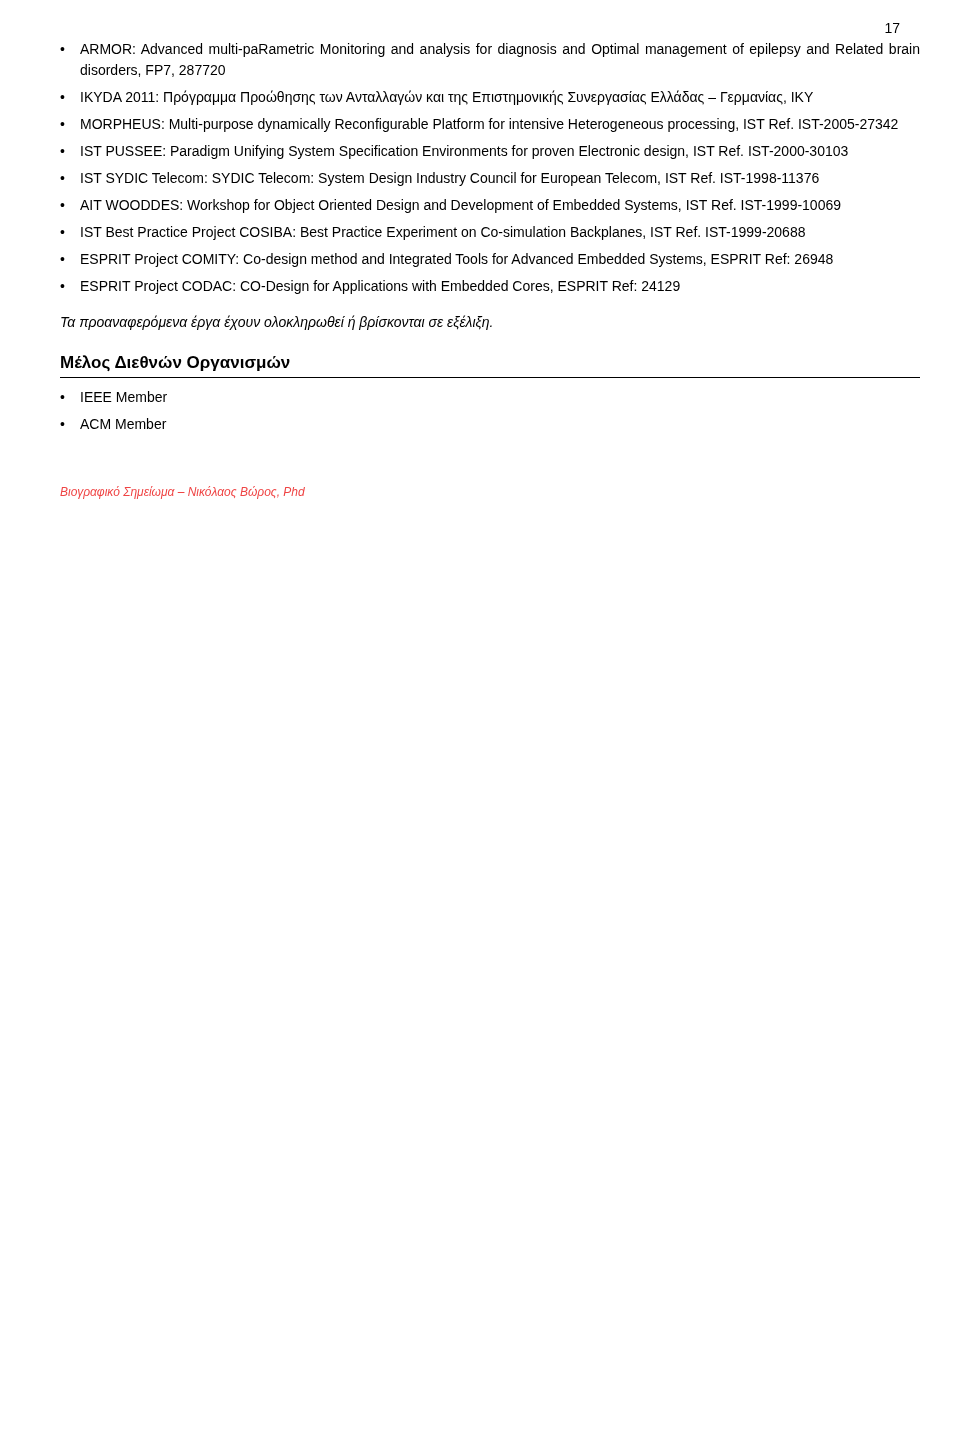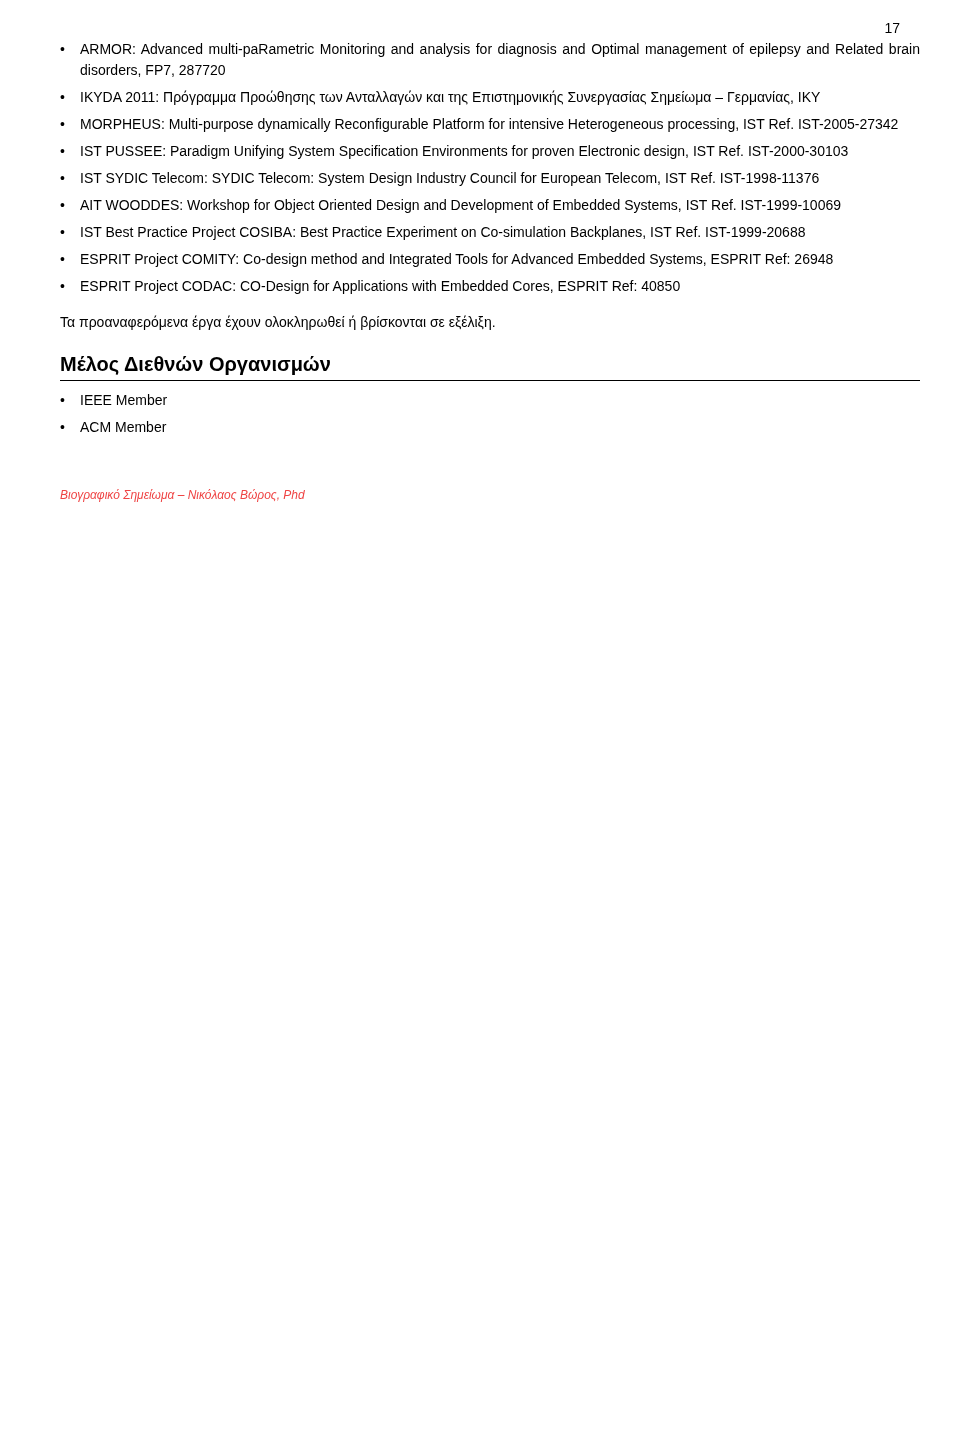--- a/index.html
+++ b/index.html
@@ -49,24 +49,25 @@
       content: "•";
       position: absolute;
       left: 0;
       top: 0;
     }
 
     .greek-text {
       margin: 10px 0 20px 0;
       font-size: 14px;
       line-height: 1.6;
+      font-style: italic;
     }
 
     .section-heading {
-      font-size: 20px;
+      font-size: 17px;
       font-weight: bold;
       color: #000;
       margin: 20px 0 4px 0;
       border-bottom: 1px solid #000;
       padding-bottom: 4px;
     }
 
     .footer-text {
       position: absolute;
       bottom: 30px;
@@ -78,28 +79,28 @@
   </style>
 </head>
 <body>
 
 <div class="page-container">
 
   <div class="page-number">17</div>
 
   <ul class="bullet-list">
   <li>ARMOR: Advanced multi-paRametric Monitoring and analysis for diagnosis and Optimal management of epilepsy and Related brain disorders, FP7, 287720</li>
-      <li>IKYDA 2011: Πρόγραμμα Προώθησης των Ανταλλαγών και της Επιστημονικής Συνεργασίας Σημείωμα – Γερμανίας, ΙΚΥ</li>
+      <li>IKYDA 2011: Πρόγραμμα Προώθησης των Ανταλλαγών και της Επιστημονικής Συνεργασίας Ελλάδας – Γερμανίας, ΙΚΥ</li>
       <li>MORPHEUS: Multi-purpose dynamically Reconfigurable Platform for intensive Heterogeneous processing, IST Ref. IST-2005-27342</li>
       <li>IST PUSSEE: Paradigm Unifying System Specification Environments for proven Electronic design, IST Ref. IST-2000-30103</li>
       <li>IST SYDIC Telecom: SYDIC Telecom: System Design Industry Council for European Telecom, IST Ref. IST-1998-11376</li>
       <li>AIT WOODDES: Workshop for Object Oriented Design and Development of Embedded Systems, IST Ref. IST-1999-10069</li>
       <li>IST Best Practice Project COSIBA: Best Practice Experiment on Co-simulation Backplanes, IST Ref. IST-1999-20688</li>
       <li>ESPRIT Project COMITY: Co-design method and Integrated Tools for Advanced Embedded Systems, ESPRIT Ref: 26948</li>
-      <li>ESPRIT Project CODAC: CO-Design for Applications with Embedded Cores, ESPRIT Ref: 40850</li>
+      <li>ESPRIT Project CODAC: CO-Design for Applications with Embedded Cores, ESPRIT Ref: 24129</li>
     </ul>
 
   <p class="greek-text">Τα προαναφερόμενα έργα έχουν ολοκληρωθεί ή βρίσκονται σε εξέλιξη.</p>
 
   <h2 class="section-heading">Μέλος Διεθνών Οργανισμών</h2>
 
   <ul class="bullet-list">
   <li>IEEE Member</li>
       <li>ACM Member</li>
     </ul>

